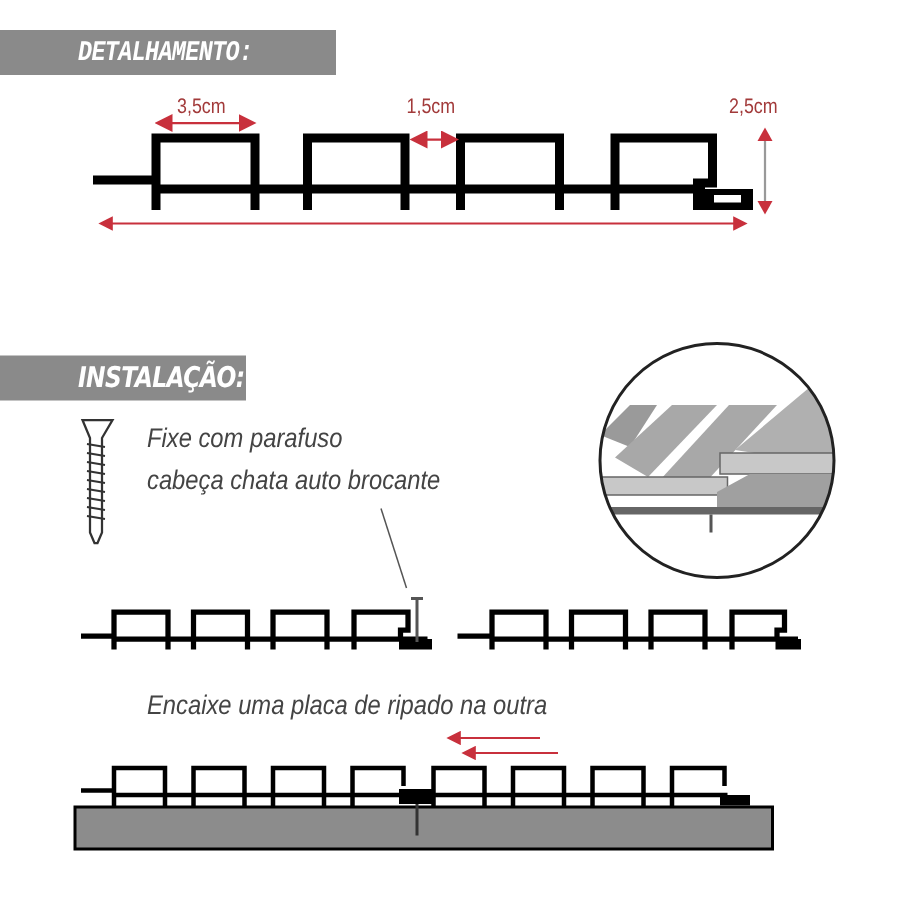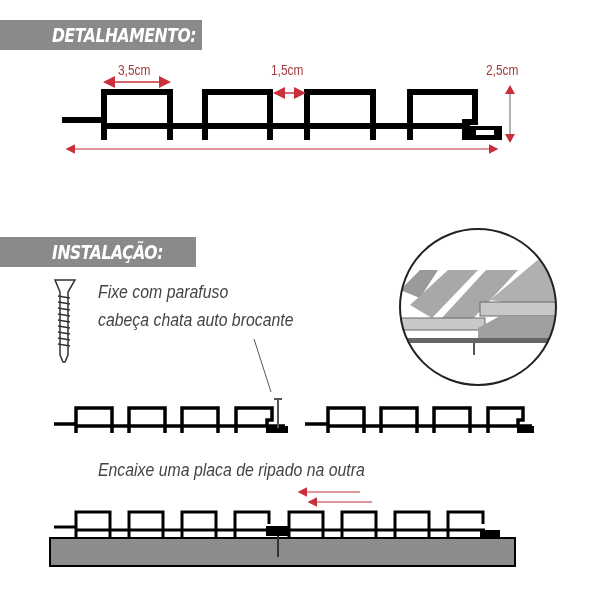--- a/index.html
+++ b/index.html
@@ -1,20 +1,20 @@
 <!DOCTYPE html>
 <html><head>
 <meta charset="utf-8">
 <style>
   html, body { margin:0; padding:0; background:#ffffff; }
   body { width:600px; height:600px; position:relative; overflow:hidden; font-family:"DejaVu Sans", sans-serif; }
   .banner { position:absolute; left:0; height:30px; background:#8a8a8a; color:#ffffff; font-style:italic; font-weight:bold; font-size:19px; line-height:30px; letter-spacing:-0.5px; font-family:"DejaVu Sans", sans-serif; transform-origin:left; }
   .banner span { display:inline-block; transform:scaleX(0.82); transform-origin:left; }
-  .banner1 { top:20px; width:202px; padding-left:52px; box-sizing:border-box; }
-  .banner2 { top:237px; width:196px; padding-left:52px; box-sizing:border-box; }
+  .banner1 { top:20px; width:224px; padding-left:52px; box-sizing:border-box;font-family:Liberation Mono, monospace; }
+  .banner2 { top:237px; width:164px; padding-left:52px; box-sizing:border-box; }
   .dim { position:absolute; color:#a23a3a; font-size:14px; font-family:"Liberation Sans", sans-serif; transform:scaleX(0.85); transform-origin:left; }
   .note { position:absolute; color:#444; font-style:italic; font-size:18px; font-family:"Liberation Sans", sans-serif; transform:scaleX(0.88); transform-origin:left; white-space:nowrap; }
   svg { position:absolute; left:0; top:0; }
 </style>
 </head>
 <body>
 
 <div class="banner banner1"><span>DETALHAMENTO:</span></div>
 <div class="banner banner2"><span>INSTALAÇÃO:</span></div>
 

